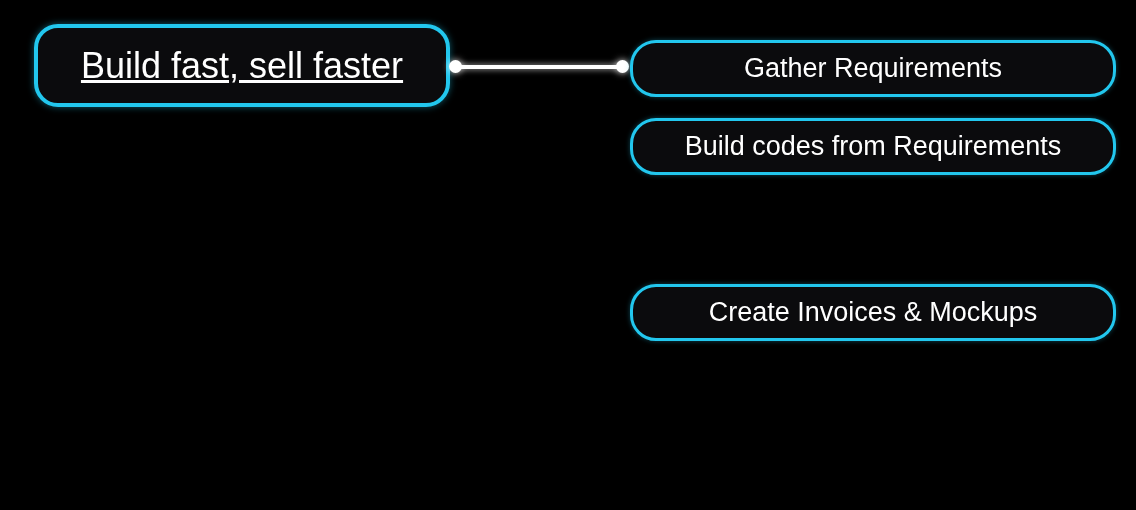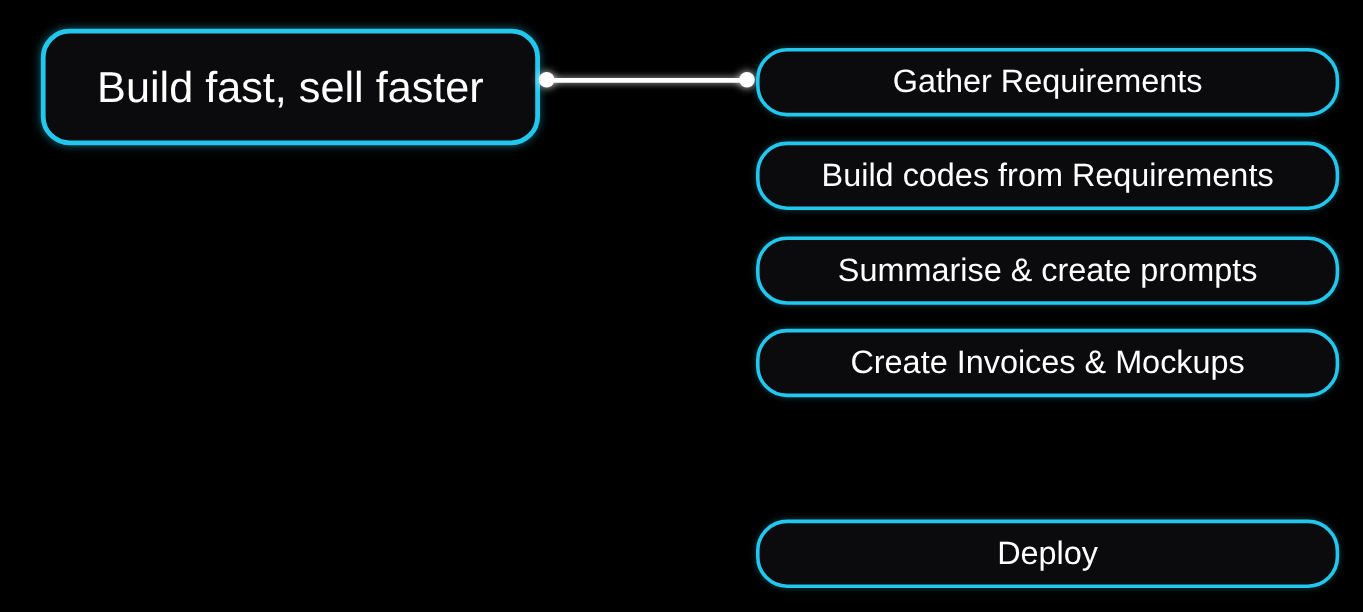--- a/index.html
+++ b/index.html
@@ -17,30 +17,31 @@
     color:var(--text);
   }
   .node{
     position:absolute;display:flex;align-items:center;justify-content:center;
     box-sizing:border-box;background:var(--nodefill);
     border-style:solid;border-color:var(--accent);
     color:var(--text);text-align:center;white-space:nowrap;
     cursor:pointer;
   }
   .root{
-    left:34px;top:24px;width:416px;height:97px;
+    left:34px;top:24px;width:416px;height:83px;
     border-width:4px;border-radius:24px;font-size:36px;
     box-shadow:0 0 7px rgba(34,199,238,.45);
+    text-decoration:underline;
   }
   .child{
     left:630px;width:486px;height:57px;
     border-width:3px;border-radius:26px;font-size:27px;
     box-shadow:0 0 5px rgba(34,199,238,.35);
   }
-  .c0{top:40px}.c1{top:118px}.c2{top:197px}.c3{top:274px}.c4{top:354px}.c5{top:433px}
+  .c0{top:40px}.c1{top:118px}.c2{top:197px}.c3{top:284px}.c4{top:354px}.c5{top:433px}
   .connector{
     position:absolute;left:455px;top:65px;width:169px;height:4px;
     background:var(--connector);border-radius:2px;
     box-shadow:0 0 6px rgba(255,255,255,.75);
   }
   .dot{
     position:absolute;width:13px;height:13px;border-radius:50%;
     background:var(--connector);
     box-shadow:0 0 7px rgba(255,255,255,.85);
   }
@@ -62,26 +63,20 @@
   <div class="dot dot-right"></div>
 
   <div class="node child c0">
     <span class="label">Gather Requirements</span>
   </div>
 
   <div class="node child c1">
     <span class="label">Build codes from Requirements</span>
   </div>
 
-  <div class="node child c2">
-    <span class="label">Summarise &amp; create prompts</span>
-  </div>
 
   <div class="node child c3">
     <span class="label">Create Invoices &amp; Mockups</span>
   </div>
 
 
-  <div class="node child c5">
-    <span class="label">Deploy</span>
-  </div>
 
 </div>
 
 </body></html>

